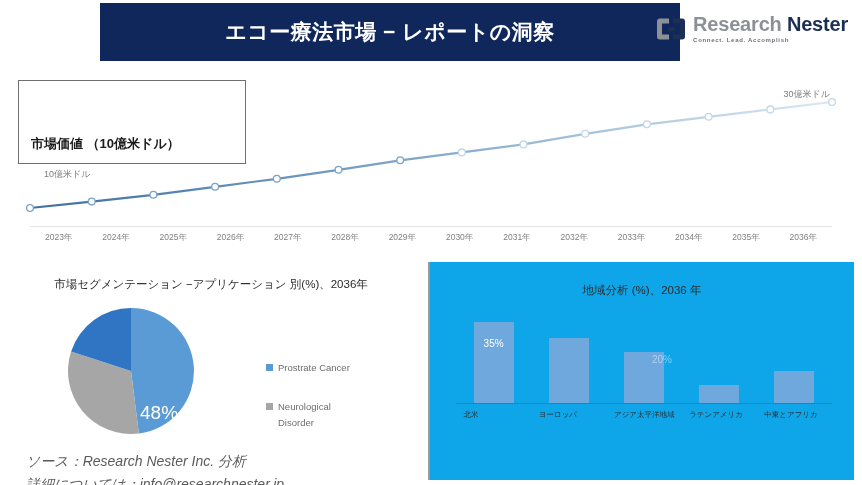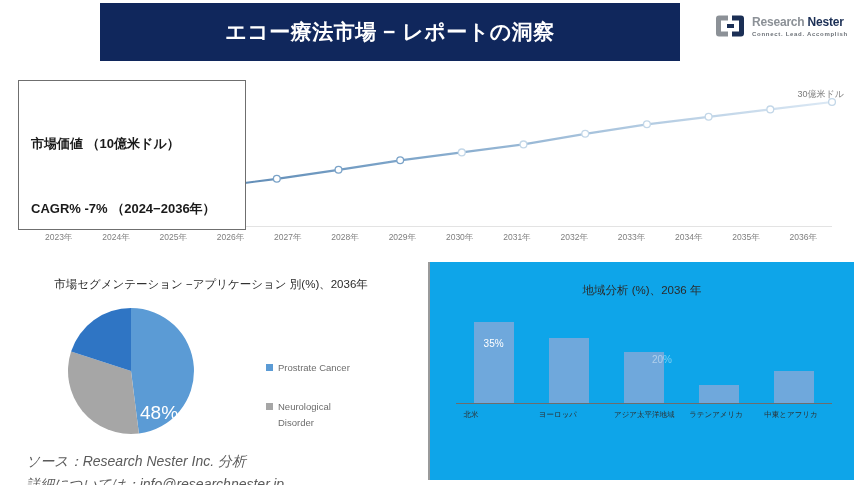--- a/index.html
+++ b/index.html
@@ -44,21 +44,21 @@
     align-items: center;
     gap: 7px;
   }
   .logo-mark {
     width: 30px;
     height: 24px;
     flex: 0 0 auto;
   }
   .logo-text-block { line-height: 1; }
   .logo-text-main {
-    font-size: 12px;
+    font-size: 20px;
     font-weight: 700;
     color: #1b2f55;
     letter-spacing: -0.2px;
     white-space: nowrap;
   }
   .logo-text-main .gray { color: #8c9197; font-weight: 700; }
   .logo-tagline {
     font-size: 6px;
     color: #6d7278;
     letter-spacing: 0.7px;
@@ -96,21 +96,21 @@
     width: 862px;
     height: 195px;
   }
   .axis-note {
     position: absolute;
     font-size: 9px;
     color: #7b7b7b;
     white-space: nowrap;
   }
   .axis-note.left  { left: 44px;  top: 108px; }
-  .axis-note.right { right: 18px; top: 28px; margin-left: 18px;  }
+  .axis-note.right { right: 32px; top: 28px; margin-left: 18px;  }
 
   .x-axis-line {
     position: absolute;
     left: 30px;
     top: 166px;
     width: 802px;
     height: 1px;
     background: #e3e3e3;
   }
   .x-labels {
@@ -283,21 +283,20 @@
     <div class="logo-text-main">
       <span class="gray">Research</span>
       <span>Nester</span>
     </div>
     <div class="logo-tagline">Connect. Lead. Accomplish</div>
   </div>
 </div>
 
 <div class="info-box">
   <div class="info-line">市場価値 （10億米ドル）</div>
-  <div class="info-line">CAGR% -7% （2024−2036年）</div>
 </div>
 
 <div class="line-chart">
 
   <div class="axis-note left">10億米ドル</div>
   <div class="axis-note right">30億米ドル</div>
 
   <svg id="line-svg" width="862" height="195">
     <defs>
       <linearGradient id="lineGrad" x1="0" y1="0" x2="1" y2="0">

